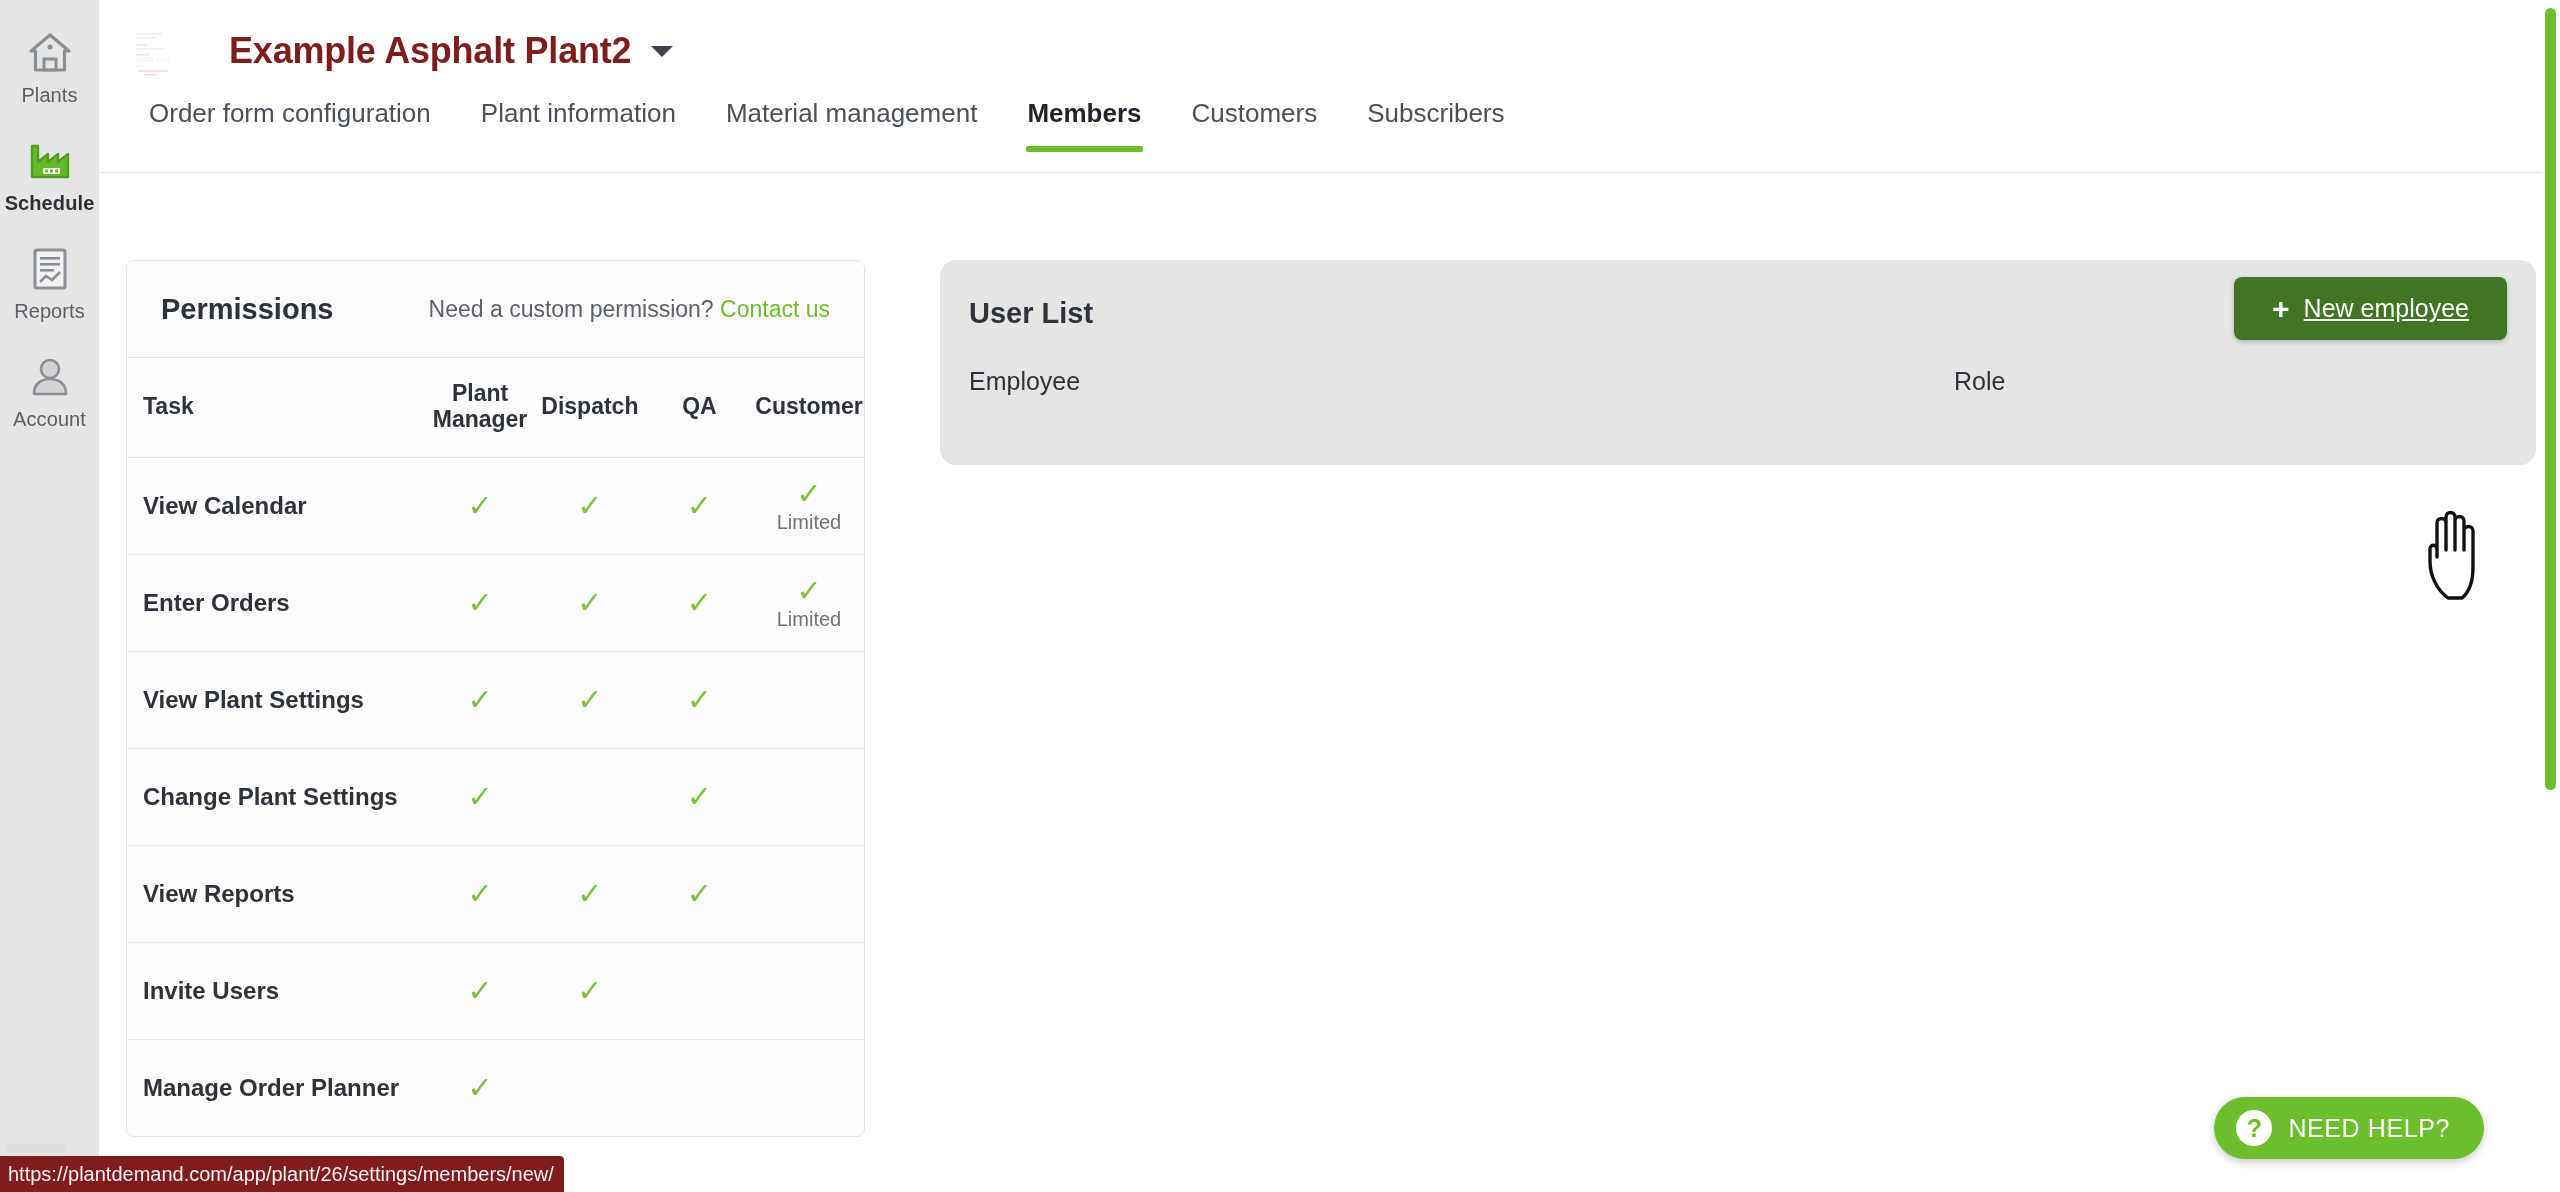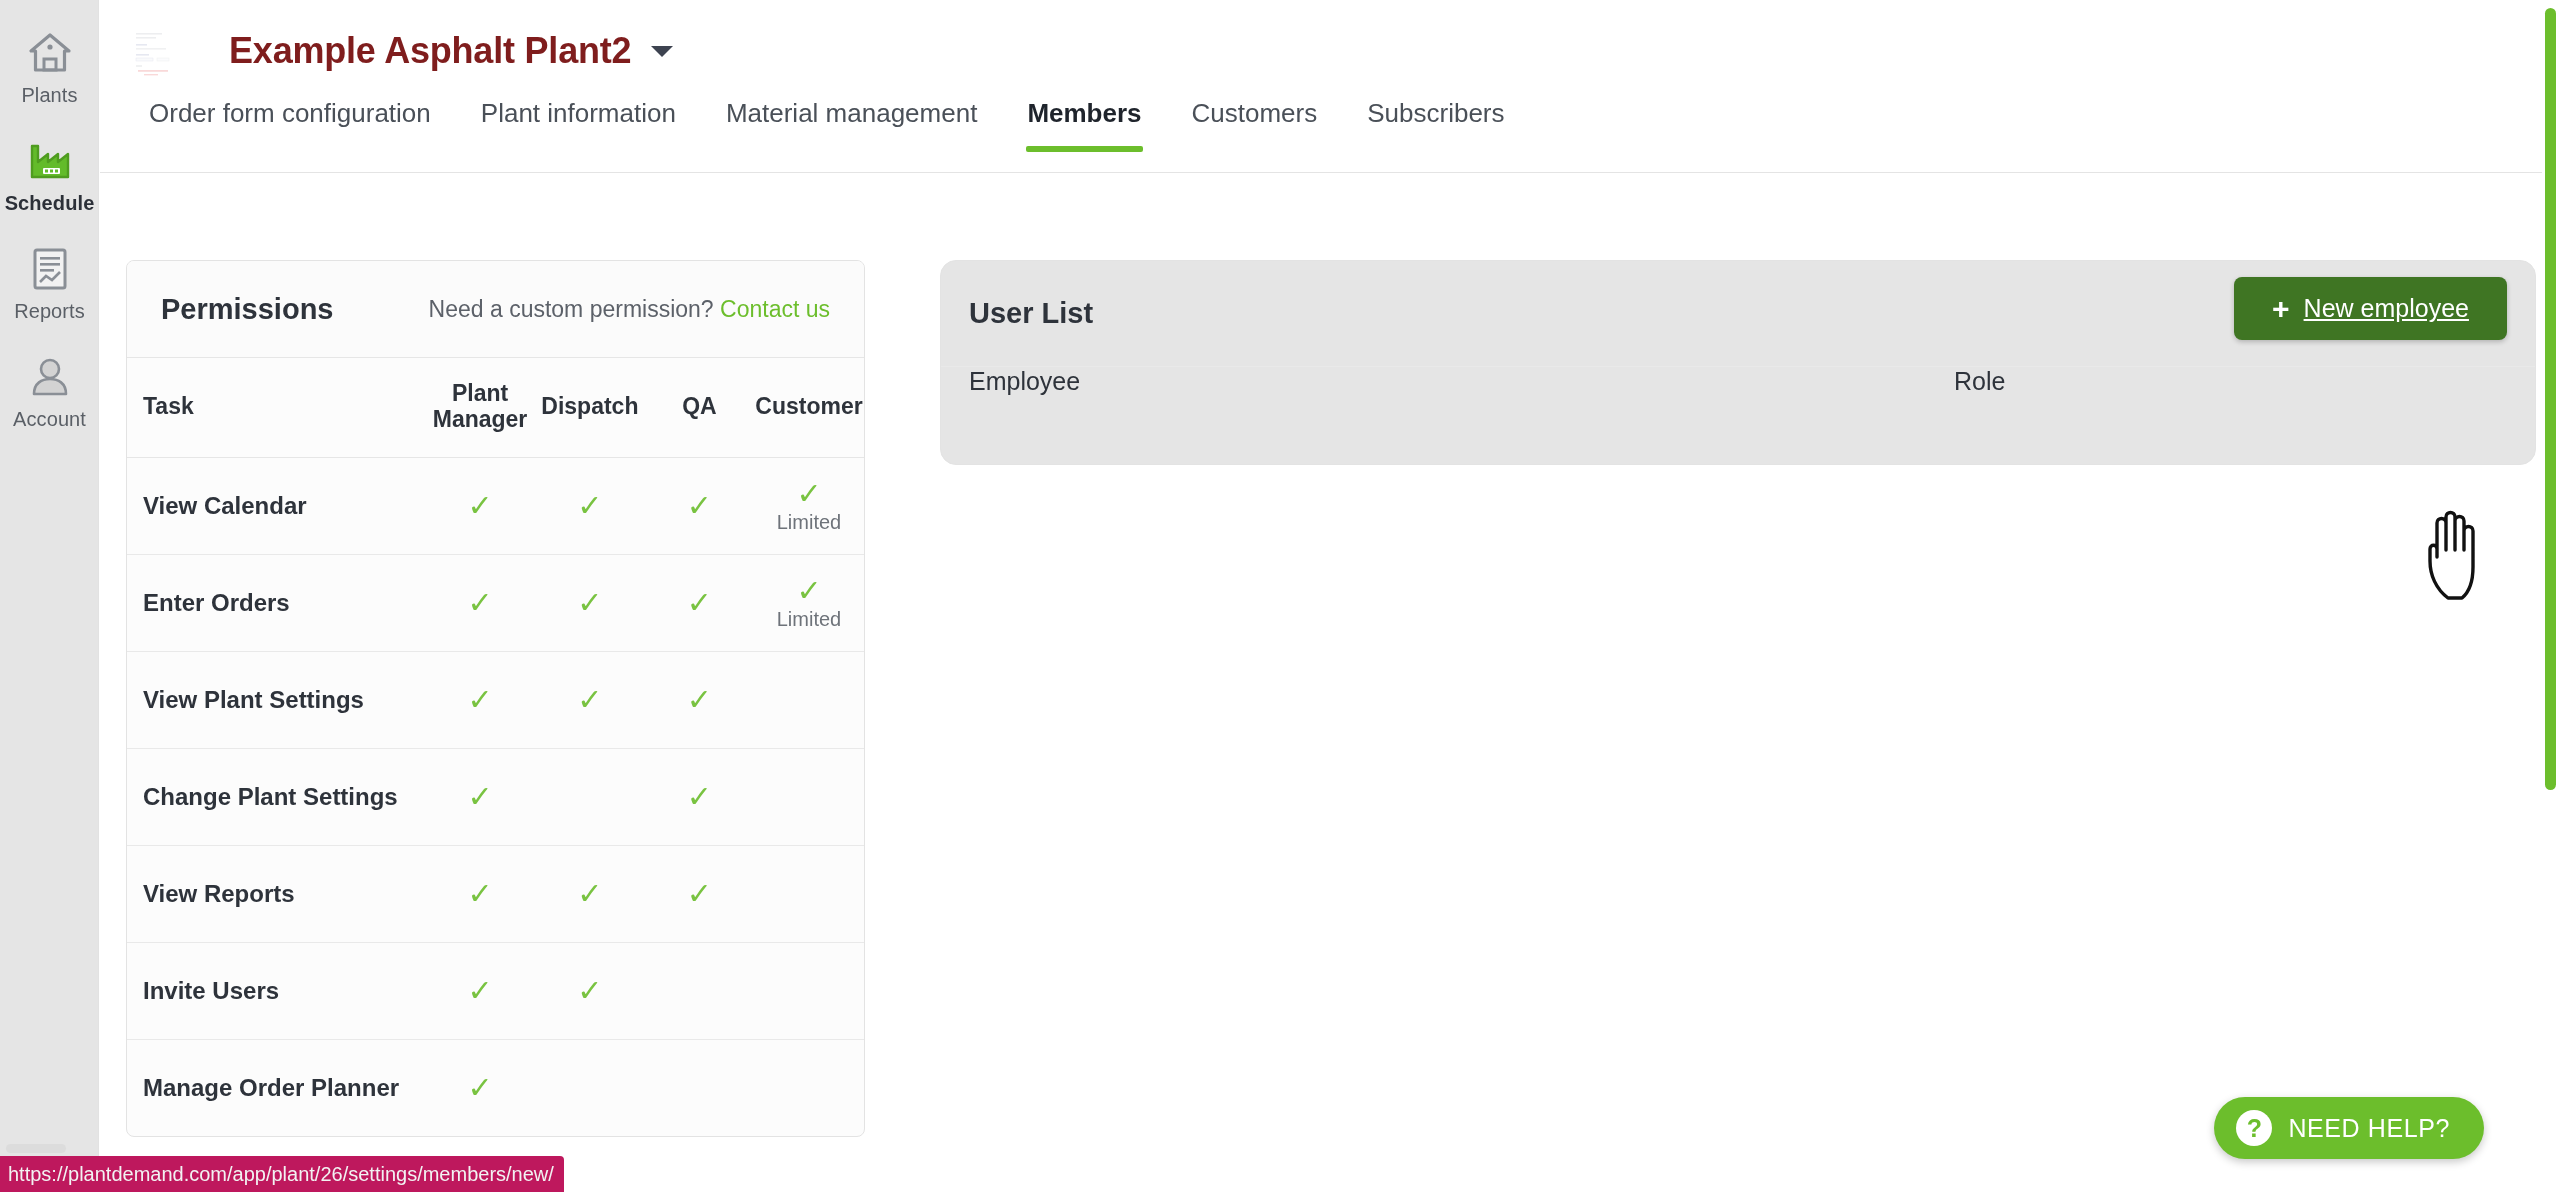--- a/index.html
+++ b/index.html
@@ -203,21 +203,21 @@
   }
   #need-help-label {
     color: #fff; font-size: 25px; font-weight: normal;
     letter-spacing: .6px; white-space: nowrap;
   }
 
   
   #status-url {
     position: absolute; left: 0; bottom: 0;
     height: 36px; max-width: 600px;
-    background: #be185d; color: #f2f2f2;
+    background: #7f1d1d; color: #f2f2f2;
     font-size: 20px; display: flex; align-items: center;
     padding: 0 10px 0 8px;
     border-top-right-radius: 4px;
     z-index: 80; white-space: nowrap;
   }
 
   
   #page-scrollbar-track {
     position: absolute; right: 0; top: 0;
     width: 18px; height: 1192px; background: #fff;

